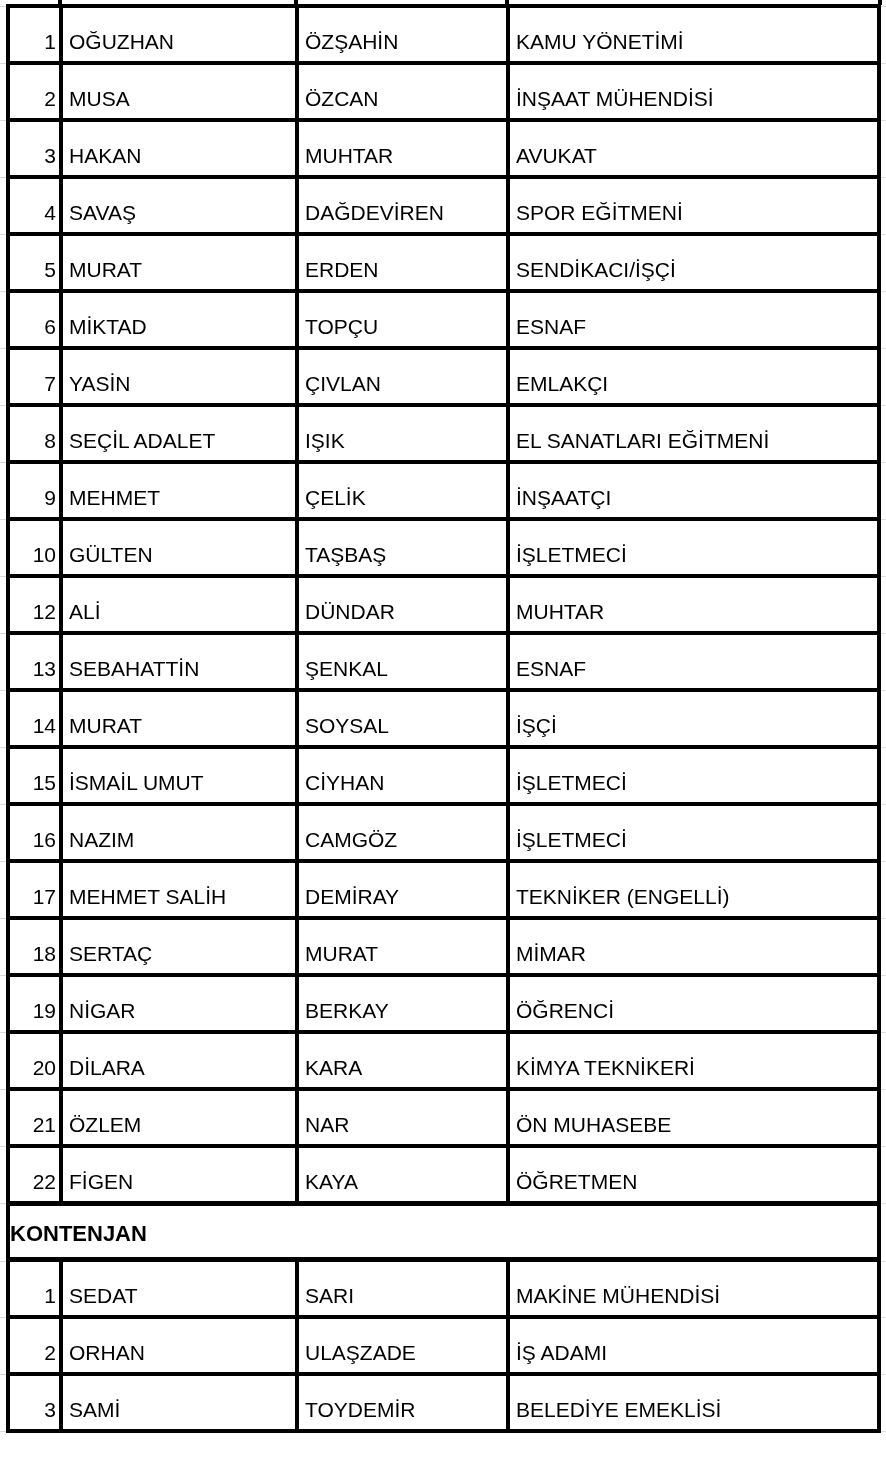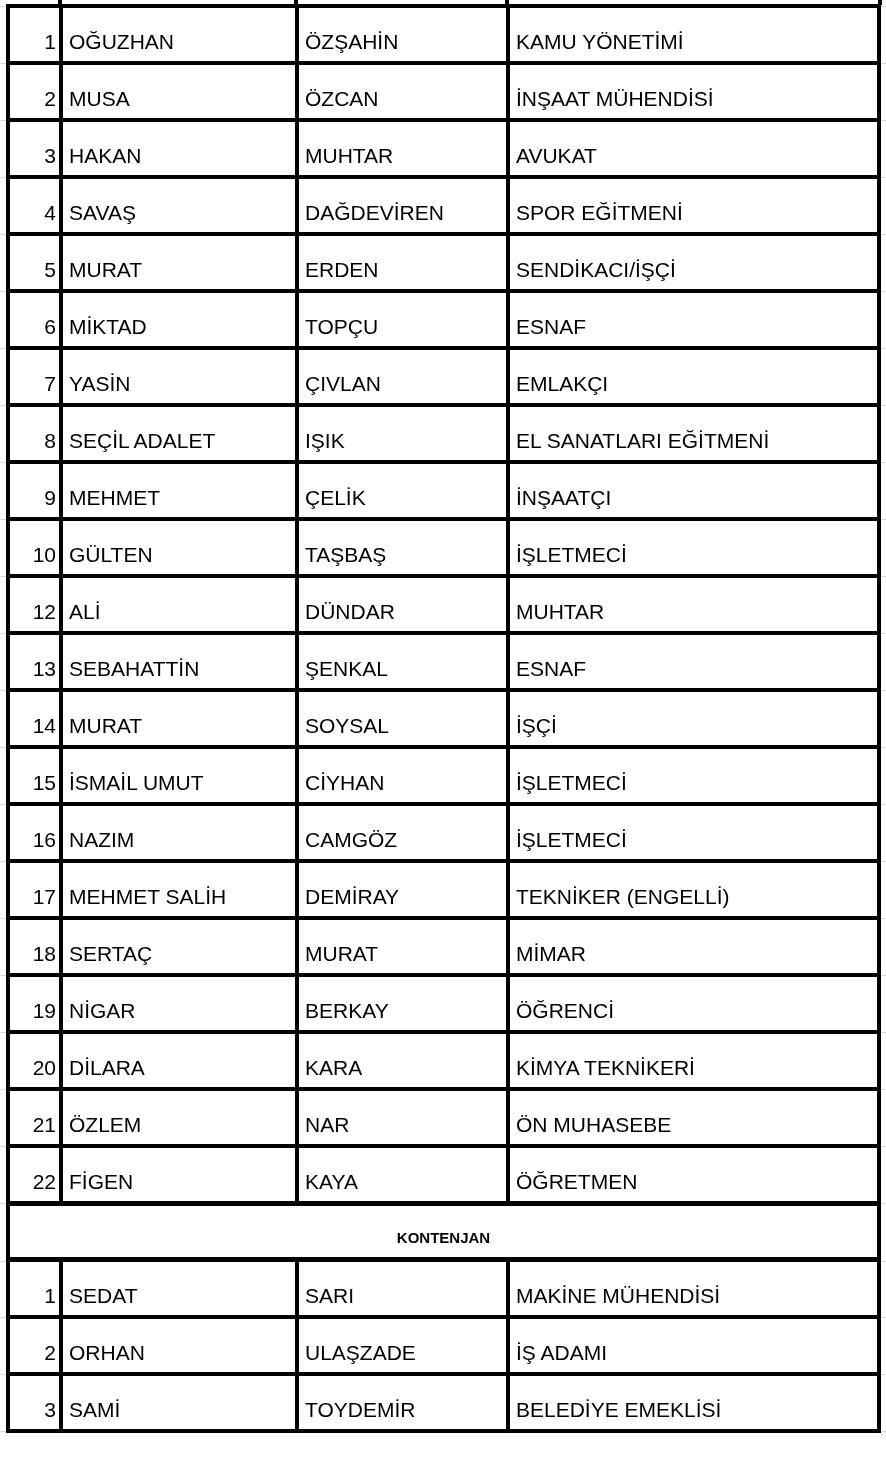--- a/index.html
+++ b/index.html
@@ -33,23 +33,23 @@
     padding: 0 0 8px 6px;
     white-space: nowrap;
     overflow: hidden;
   }
   td.c-num {
     text-align: right;
     padding-left: 0;
     padding-right: 3px;
   }
   td.section-cell {
-    text-align: center;
+    text-align: left;
     font-weight: 700;
-    font-size: 15px;
+    font-size: 22px;
     height: 40px;
     padding: 0 0 11px 0;
     border-top-width: 5px;
     border-bottom-width: 5px;
   }
   
   .top-stub {
     position: absolute;
     top: 0;
     width: 4px;

